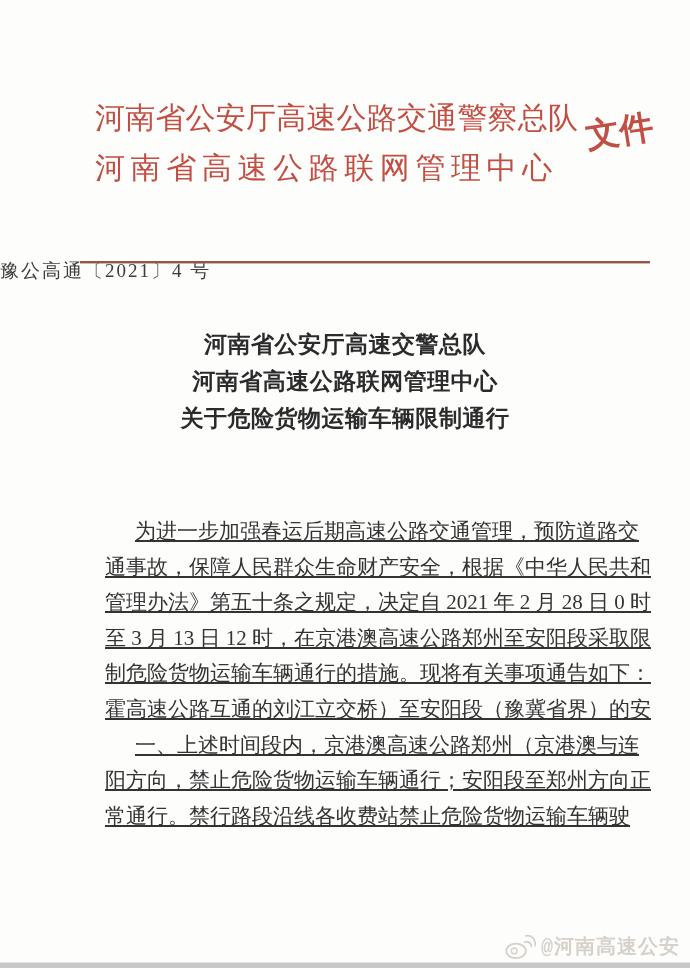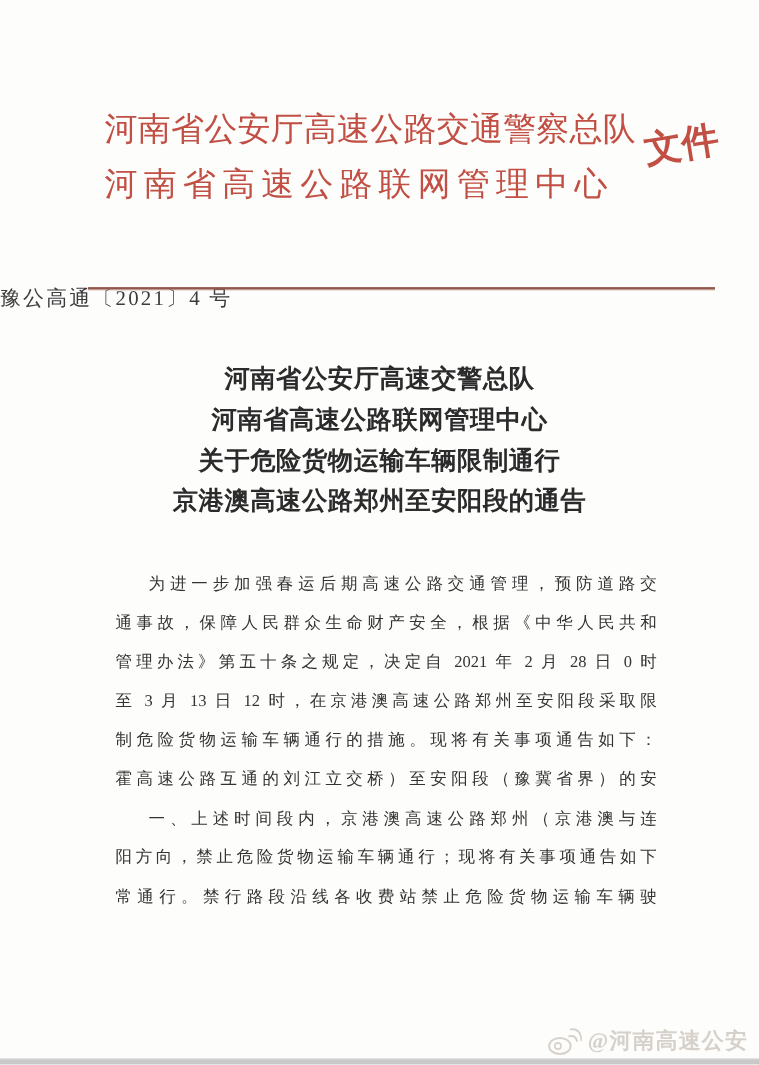--- a/index.html
+++ b/index.html
@@ -83,44 +83,46 @@
 
   
   .body-block {
     position: absolute;
     top: 514px;
     left: 105px;
     width: 492px;
     color: var(--body-text, #333333);
   }
   .body-line {
-    font-size: 15px;
+    font-size: 21px;
     line-height: 35.6px;
     text-align: justify;
     text-align-last: justify;
     white-space: nowrap;
+    text-decoration: underline;
   }
   .body-line.indent { padding-left: 30px; }
 
   
   .watermark {
     position: absolute;
     right: 10px;
     bottom: 8px;
     display: flex;
     align-items: center;
     gap: 5px;
     color: var(--watermark-gray, #d6d1ca);
   }
   .wm-icon { display: block; }
   .wm-text {
     font-size: 20px;
     font-weight: bold;
     letter-spacing: 1px;
     white-space: nowrap;
+    font-family: Liberation Mono, monospace;
   }
 
   
   .bottom-strip {
     position: absolute;
     bottom: 0;
     left: 0;
     width: 100%;
     height: 5px;
     background: var(--scan-edge-gray, #c9c9c9);
@@ -140,35 +142,34 @@
   <div class="doc-type">文件</div>
 
   <div class="doc-number">豫公高通〔2021〕4 号</div>
 
   <div class="red-rule"></div>
 
   <div class="title-block" id="title-block">
       <div class="title-line">河南省公安厅高速交警总队</div>
       <div class="title-line">河南省高速公路联网管理中心</div>
       <div class="title-line">关于危险货物运输车辆限制通行</div>
-      <div class="title-line">京港澳高速公路郑州至安阳段的通告</div>
     </div>
 
   <div class="body-block" id="body-block">
       <div class="para">
         <div class="body-line indent">为进一步加强春运后期高速公路交通管理，预防道路交</div>
         <div class="body-line">通事故，保障人民群众生命财产安全，根据《中华人民共和</div>
         <div class="body-line">管理办法》第五十条之规定，决定自 2021 年 2 月 28 日 0 时</div>
         <div class="body-line">至 3 月 13 日 12 时，在京港澳高速公路郑州至安阳段采取限</div>
         <div class="body-line">制危险货物运输车辆通行的措施。现将有关事项通告如下：</div>
       </div>
       <div class="para">
         <div class="body-line">霍高速公路互通的刘江立交桥）至安阳段（豫冀省界）的安</div>
         <div class="body-line indent">一、上述时间段内，京港澳高速公路郑州（京港澳与连</div>
-        <div class="body-line">阳方向，禁止危险货物运输车辆通行；现将有关事项通告如下</div>
+        <div class="body-line">阳方向，禁止危险货物运输车辆通行；安阳段至郑州方向正</div>
         <div class="body-line">常通行。禁行路段沿线各收费站禁止危险货物运输车辆驶</div>
       </div>
     </div>
 
   <div class="watermark">
     <svg class="wm-icon" width="32" height="28" viewBox="0 0 36 31" aria-hidden="true">
       <ellipse cx="13.5" cy="21" rx="11" ry="8.2" fill="none" stroke="currentColor" stroke-width="2"></ellipse>
       <circle cx="11.5" cy="21" r="3.2" fill="none" stroke="currentColor" stroke-width="1.6"></circle>
       <path d="M23 11 q6.5 -1.5 8 5" fill="none" stroke="currentColor" stroke-width="2" stroke-linecap="round"></path>
       <path d="M24.5 4 q10 -1.5 11 11" fill="none" stroke="currentColor" stroke-width="2" stroke-linecap="round"></path>

